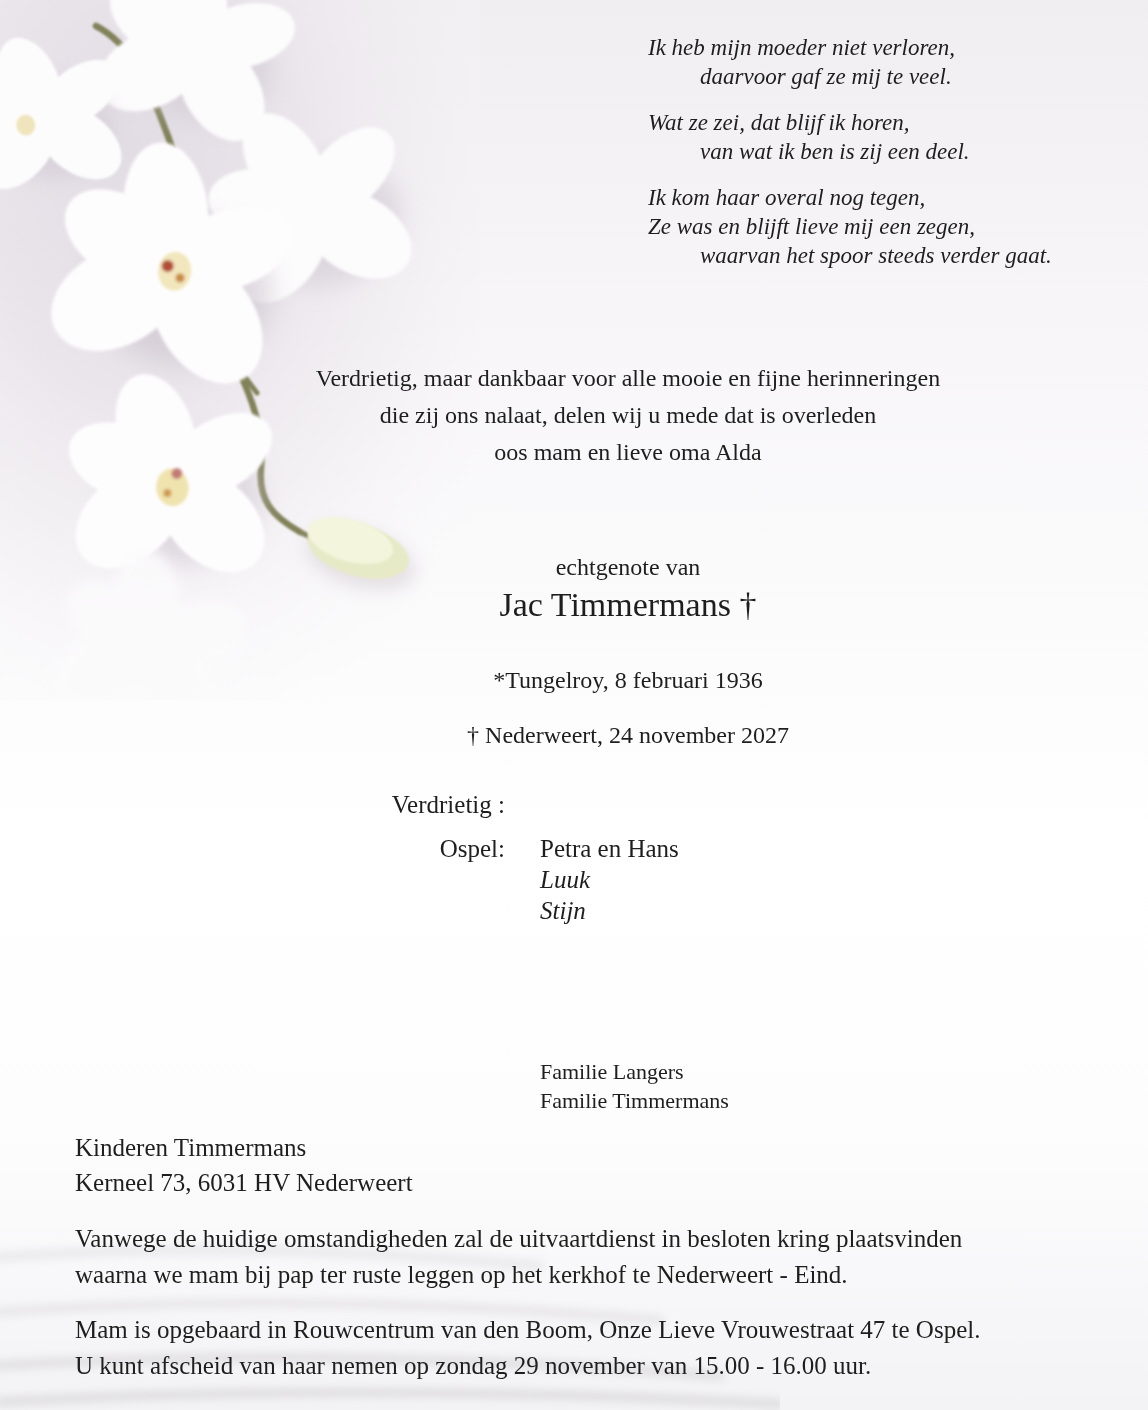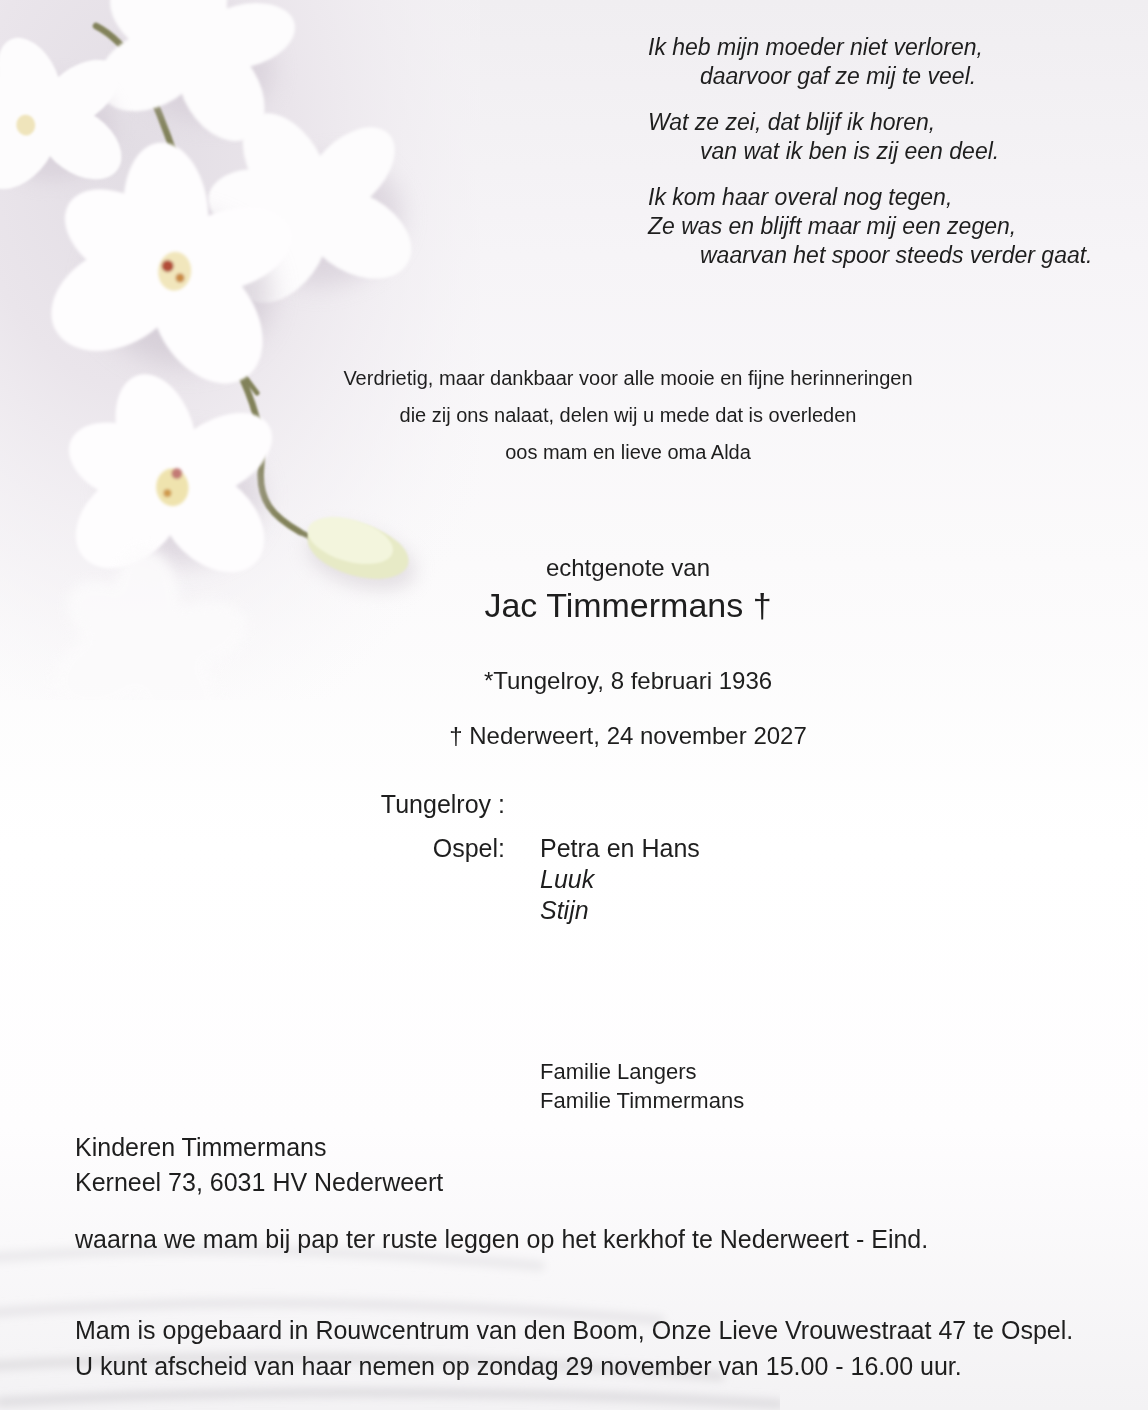--- a/index.html
+++ b/index.html
@@ -1,36 +1,36 @@
 <!DOCTYPE html>
 <html><head>
 <meta charset="utf-8">
 <style>
   html,body { margin:0; padding:0; background:#ffffff; }
   .page {
     position:relative;
     width:1148px; height:1410px;
     overflow:hidden;
     background:linear-gradient(180deg,#f0eef1 0%,#f6f4f7 18%,#fbfafb 40%,#ffffff 60%,#fefdfe 80%,#f3f2f4 100%);
-    font-family:Liberation Sans, sans-serif;
+    font-family:Liberation Serif, serif;
     color:#1e1e1e;
   }
   svg.orchid { position:absolute; left:0; top:0; }
   svg.ripples { position:absolute; left:0; bottom:0; }
 
   .poem {
     position:absolute; left:648px; top:33px;
     font-style:italic; font-size:23px; line-height:29px;
     white-space:nowrap;
   }
   .poem .l2 { margin-left:52px; margin-bottom:17px; }
 
   .center { position:absolute; left:150px; top:0; width:956px; height:100%; text-align:center; pointer-events:none; }
   .center > div { position:absolute; left:0; right:0; white-space:nowrap; pointer-events:auto; }
-  .announce   { top:360px; font-size:20px; line-height:37px; }
+  .announce   { top:360px; font-size:24px; line-height:37px; }
   .name       { top:496px; font-size:40px; }
   .relation   { top:554px; font-size:24px; }
   .spouse     { top:586px; font-size:34px; }
   .birth      { top:667px; font-size:24px; }
   .death      { top:722px; font-size:24px; }
 
   .family { position:absolute; left:150px; top:789px; font-size:25px; line-height:31px; }
   .fam-row { display:flex; }
   .fam-row + .fam-row { margin-top:13px; }
   .fam-place { width:355px; text-align:right; white-space:nowrap; }
@@ -172,39 +172,39 @@
       <path d="M0,182   Q360,162 780,184" stroke="#c9c7cb" stroke-width="9" opacity="0.5"></path>
     </g>
   </svg>
 
   <div class="poem">
     <div class="l1">Ik heb mijn moeder niet verloren,</div>
     <div class="l2">daarvoor gaf ze mij te veel.</div>
     <div class="l1">Wat ze zei, dat blijf ik horen,</div>
     <div class="l2">van wat ik ben is zij een deel.</div>
     <div class="l1">Ik kom haar overal nog tegen,</div>
-    <div class="l1">Ze was en blijft maar mij een zegen,</div>
+    <div class="l1">Ze was en blijft lieve mij een zegen,</div>
     <div class="l2">waarvan het spoor steeds verder gaat.</div>
   </div>
 
   <div class="center">
     <div class="announce">
       <div>Verdrietig, maar dankbaar voor alle mooie en fijne herinneringen</div>
       <div>die zij ons nalaat, delen wij u mede dat is overleden</div>
       <div>oos mam en lieve oma Alda</div>
     </div>
     <div class="relation">echtgenote van</div>
     <div class="spouse">Jac Timmermans †</div>
     <div class="birth">*Tungelroy, 8 februari 1936</div>
     <div class="death">† Nederweert, 24 november 2027</div>
   </div>
 
   <div class="family">
     <div class="fam-row">
-      <div class="fam-place">Tungelroy :</div>
+      <div class="fam-place">Verdrietig :</div>
     </div>
     <div class="fam-row">
       <div class="fam-place">Ospel:</div>
       <div class="fam-members">
         <div>Petra en Hans</div>
         <div class="it">Luuk</div>
         <div class="it">Stijn</div>
       </div>
     </div>
   </div>
@@ -213,20 +213,21 @@
     <div>Familie Langers</div>
     <div>Familie Timmermans</div>
   </div>
 
   <div class="correspond">
     <div>Kinderen Timmermans</div>
     <div>Kerneel 73, 6031 HV Nederweert</div>
   </div>
 
   <div class="para service">
+    <div>Vanwege de huidige omstandigheden zal de uitvaartdienst in besloten kring plaatsvinden</div>
     <div>waarna we mam bij pap ter ruste leggen op het kerkhof te Nederweert - Eind.</div>
   </div>
 
   <div class="para visitation">
     <div>Mam is opgebaard in Rouwcentrum van den Boom, Onze Lieve Vrouwestraat 47 te Ospel.</div>
     <div>U kunt afscheid van haar nemen op zondag 29 november van 15.00 - 16.00 uur.</div>
   </div>
 
 </div>
 

